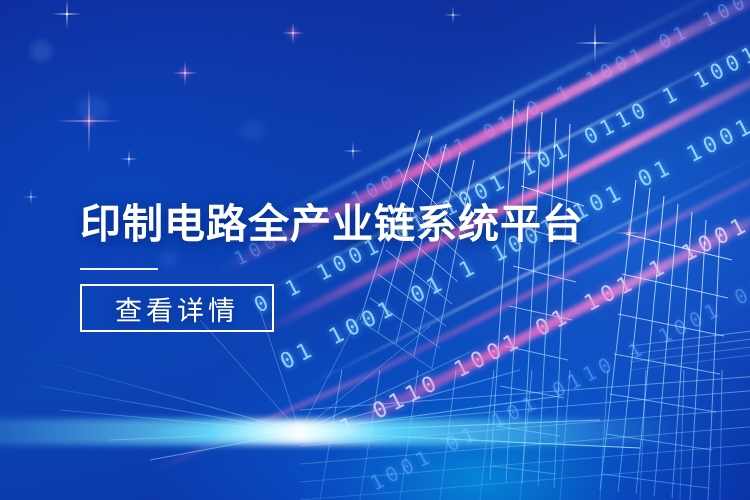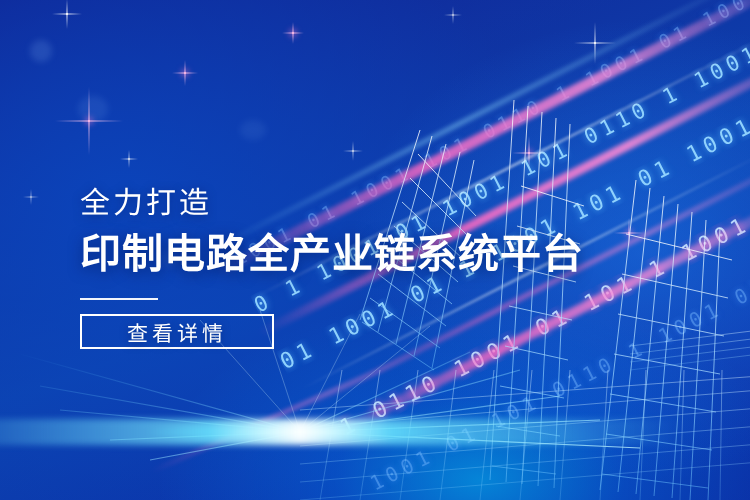--- a/index.html
+++ b/index.html
@@ -92,23 +92,23 @@
     width:78px;height:2px;background:#ffffff;margin:22px 0 14px 0;
     opacity:.95;
   }
   .desc{
     margin:0;color:#ffffff;font-size:14px;line-height:2.0;letter-spacing:.4px;
     text-shadow:0 2px 8px rgba(0,25,90,.65);
   }
   .desc div{white-space:nowrap;}
   .cta{
     display:flex;align-items:center;justify-content:center;
-    margin-top:12px;width:194px;height:35px;
+    margin-top:12px;width:194px;height:48px;
     border:2px solid #ffffff;background:transparent;
-    color:#ffffff;font-size:21px;letter-spacing:4px;
+    color:#ffffff;font-size:27px;letter-spacing:4px;
     cursor:pointer;font-family:inherit;
     text-shadow:0 2px 8px rgba(0,25,90,.5);
   }
 </style>
 </head>
 <body>
 
 <div id="banner">
 
   <div class="layer">
@@ -213,21 +213,20 @@
     <g stroke="#d8f6ff" stroke-opacity=".35" fill="none" stroke-width=".8">
       <path d="M300 132 L200 20 M300 132 L260 10 M300 132 L360 14 M300 132 L430 26"></path>
     </g>
   </svg>
 
   <div class="burst"></div>
   <div class="burst2"></div>
 
   <div class="content">
 
-    <p class="eyebrow">全力打造</p>
 
     <h1 class="headline">印制电路全产业链系统平台</h1>
 
     <div class="divider"></div>
 
 
     <button class="cta" type="button">查看详情</button>
   </div>
 
 </div>

